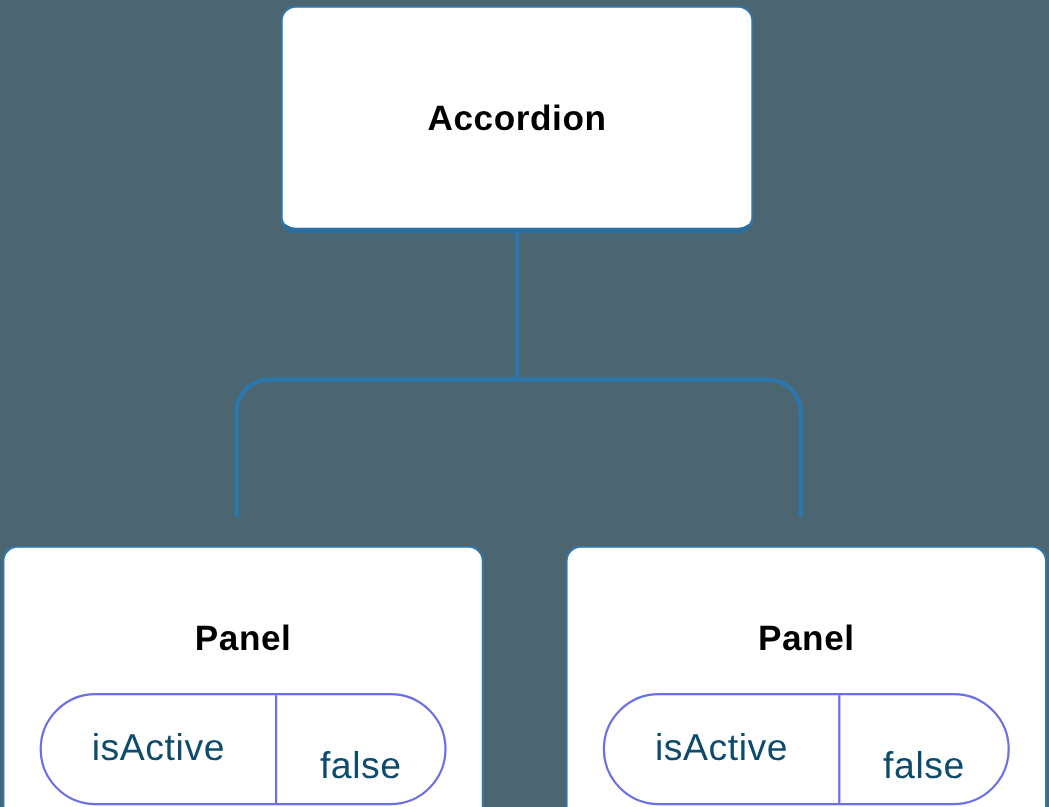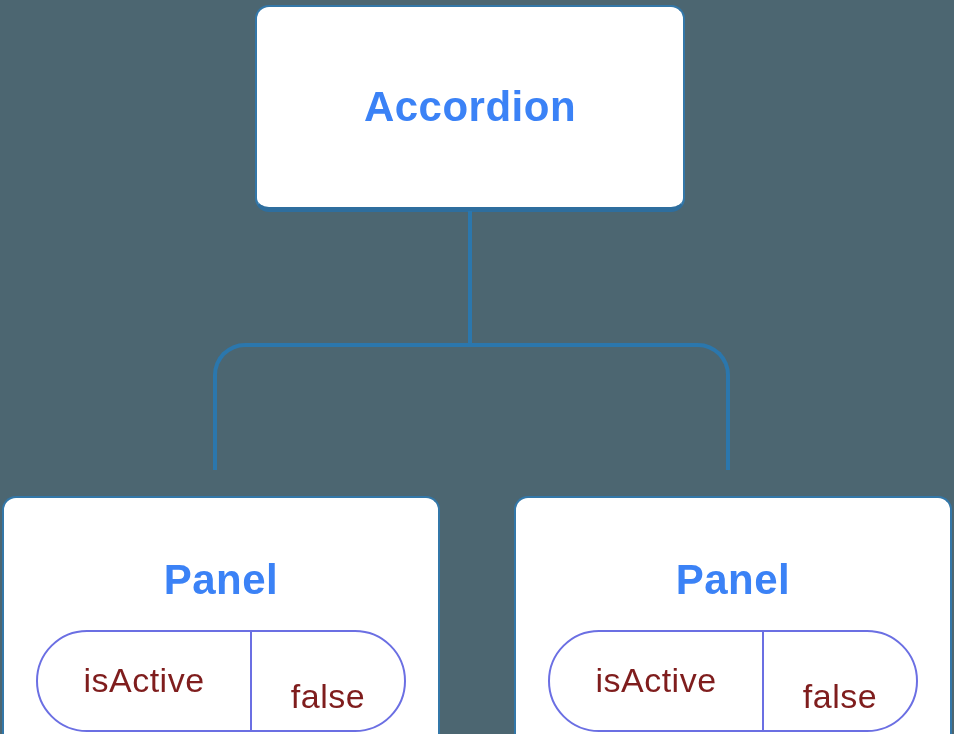--- a/index.html
+++ b/index.html
@@ -21,22 +21,22 @@
     background: #ffffff;
     border: 2px solid #3377A8;
     border-bottom: 5px solid #2E6E9E;
     border-radius: 14px;
     display: flex;
     flex-direction: column;
     align-items: center;
     justify-content: center;
   }
   .node-title {
-    color: #3b82f6;
-    font-size: 42px;
+    color: #000000;
+    font-size: 32px;
     font-weight: 600;
     letter-spacing: 0.5px;
     line-height: 40px;
     white-space: nowrap;
   }
   .node-root {
     left: 255px;
     top: 5px;
     width: 430px;
     height: 207px;
@@ -84,21 +84,21 @@
     border: 2px solid #6B6FE3;
     border-radius: 51px;
     display: flex;
     align-items: stretch;
     background: #ffffff;
   }
   .pill-cell {
     display: flex;
     align-items: center;
     justify-content: center;
-    color: #7f1d1d;
+    color: #0c4a6e;
     font-size: 34px;
     letter-spacing: 0.5px;
     white-space: nowrap;
   }
   .pill-name {
     flex: 0 0 212px;
     border-right: 2px solid #6B6FE3;
   }
   .pill-value {
     flex: 1 1 auto;

